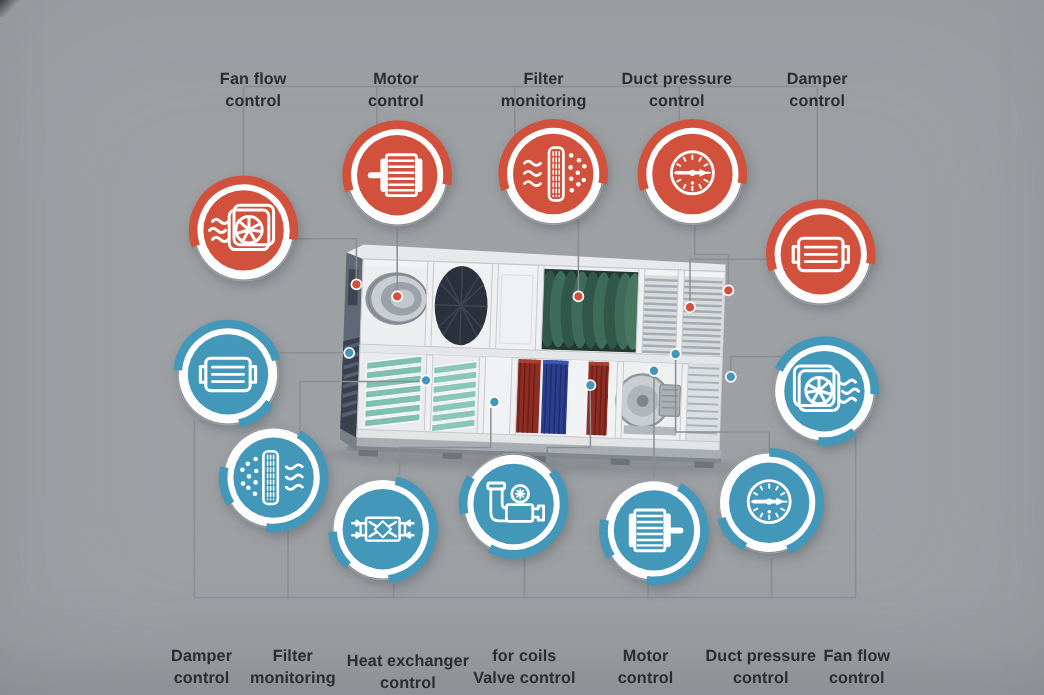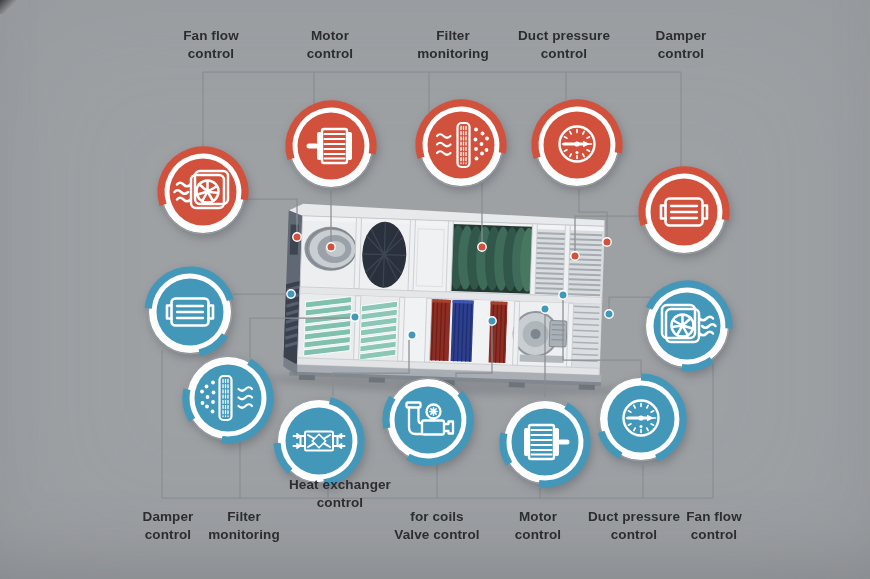--- a/index.html
+++ b/index.html
@@ -17,21 +17,21 @@
   .thin{fill:none;stroke:#9aa0a5;stroke-width:1;}
   .whitedisc{fill:#fdfdfd;}
   .arc{fill:none;stroke-width:7.2;}
   .arc.red{stroke:var(--red);}
   .arc.blue{stroke:var(--blue);}
   .disc.red{fill:var(--red);}
   .disc.blue{fill:var(--blue);}
   .diamond{fill:var(--blue);stroke:#fff;stroke-width:1.6;}
   #overlay{position:absolute;left:0;top:0;z-index:1;}
   .badge{z-index:2;}
-  .lbl{z-index:3;}
+  .lbl{z-index:3;margin-top:30px;}
   .connector{fill:none;stroke:var(--line);stroke-width:1.25;}
   .dot-red{fill:var(--red);stroke:#fff;stroke-width:1.4;}
   .dot-blue{fill:var(--blue);stroke:#fff;stroke-width:1.4;}
 </style>
 </head>
 <body>
 
 <div id="stage">
   <div class="corner-tl"></div>
 
@@ -395,21 +395,21 @@
     </div>
 
   <div class="lbl" style="left:98px;top:508px">
       <div>Damper</div>
       <div>control</div>
     </div>
   <div class="lbl" style="left:174px;top:508px">
       <div>Filter</div>
       <div>monitoring</div>
     </div>
-  <div class="lbl" style="left:270px;top:476px">
+  <div class="lbl" style="left:270px;top:512px">
       <div>Heat exchanger</div>
       <div>control</div>
     </div>
   <div class="lbl" style="left:367px;top:508px">
       <div>for coils</div>
       <div>Valve control</div>
     </div>
   <div class="lbl" style="left:468px;top:508px">
       <div>Motor</div>
       <div>control</div>

